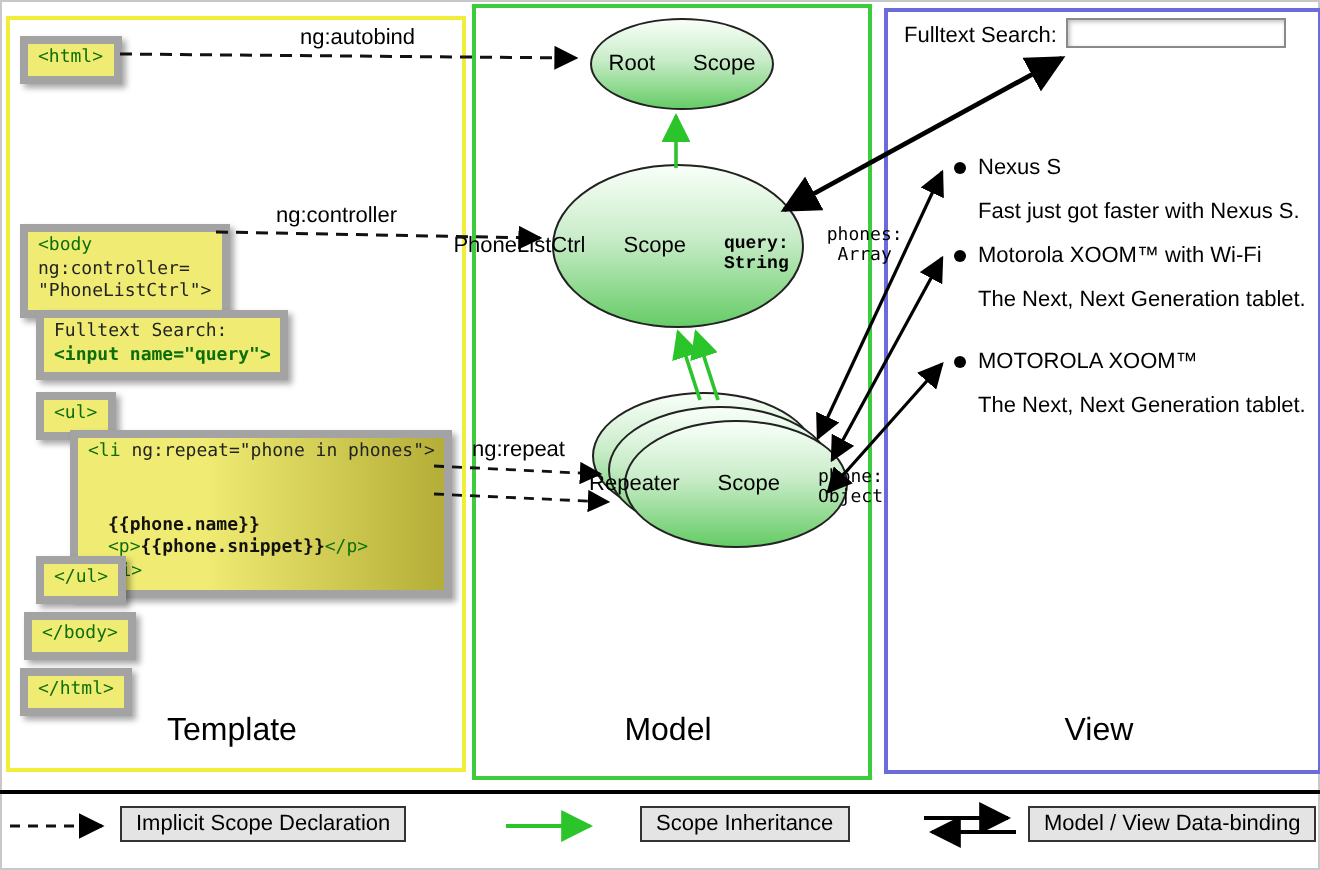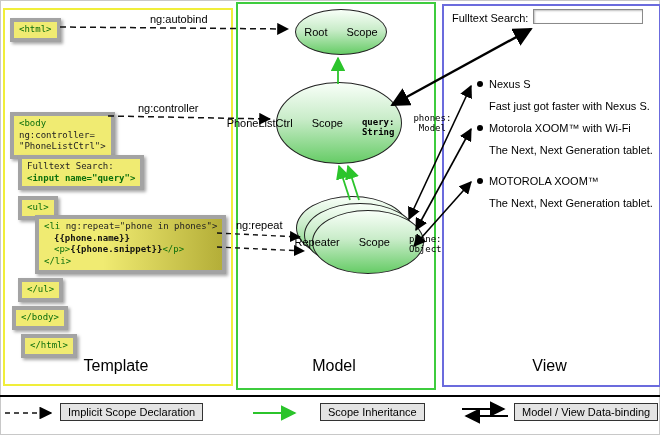--- a/index.html
+++ b/index.html
@@ -16,21 +16,21 @@
   .col-label { position:absolute; font-size:16px; color:#000; text-align:center; }
 
   .codebox {
     position:absolute; background:#f0eb72; border:4px solid #a3a3a3;
     box-shadow:2px 2px 3px rgba(0,0,0,0.35);
     font-family:"DejaVu Sans Mono", monospace; font-size:9px; line-height:1.3;
     padding:2px 5px; color:#0b6e0b; white-space:nowrap;
   }
   .codebox .dark { color:#222; font-weight:normal; }
   .codebox .tag  { color:#0b6e0b; }
-  .codebox .expr { color:#111; font-weight:bold; }
+  .codebox .expr { color:#111; font-weight:bold;margin-top:25px; }
   .codebox .blk  { display:block; }
   .codebox .ind  { padding-left:10px; }
   .codebox.grad { background:linear-gradient(to right, #f0eb72 35%, #b4ae38 100%); }
 
   .scope {
     position:absolute; border:1px solid #222; border-radius:50%;
     background:linear-gradient(to bottom, #f8fff8 0%, #c9ecc9 45%, #66cc66 100%);
     display:flex; flex-direction:row; align-items:center; justify-content:center;
     text-align:center; font-size:11px; color:#000;gap:19px;
   }
@@ -93,34 +93,34 @@
   </div>
 
   <div class="codebox" style="left:18px; top:278px;">
     <span class="tag">&lt;/ul&gt;</span>
   </div>
 
   <div class="codebox" style="left:12px; top:306px;">
     <span class="tag">&lt;/body&gt;</span>
   </div>
 
-  <div class="codebox" style="left:21px; top:334px;">
+  <div class="codebox" style="left:10px; top:334px;">
     <span class="tag">&lt;/html&gt;</span>
   </div>
 
   <div class="scope" style="left:295px; top:9px; width:90px; height:44px;">
     <span>Root</span>
     <span>Scope</span>
   </div>
 
   <div class="scope" style="left:276px; top:82px; width:124px; height:80px;">
     <span>PhoneListCtrl</span>
     <span>Scope</span>
-    <span class="monob" style="margin-top:7px;">query: String</span>
-    <span class="mono">phones: Model</span>
+    <span class="monob" style="margin-top:7px;font-family:Liberation Mono, monospace;">query: String</span>
+    <span class="mono">phones: Array</span>
   </div>
 
   <div class="scope" style="left:296px; top:196px; width:110px; height:62px;"></div>
   <div class="scope" style="left:304px; top:203px; width:110px; height:62px;"></div>
   <div class="scope" style="left:312px; top:210px; width:110px; height:62px;">
     <span>Repeater</span>
     <span>Scope</span>
     <span class="mono" style="margin-top:3px;">phone: Object</span>
   </div>
 

